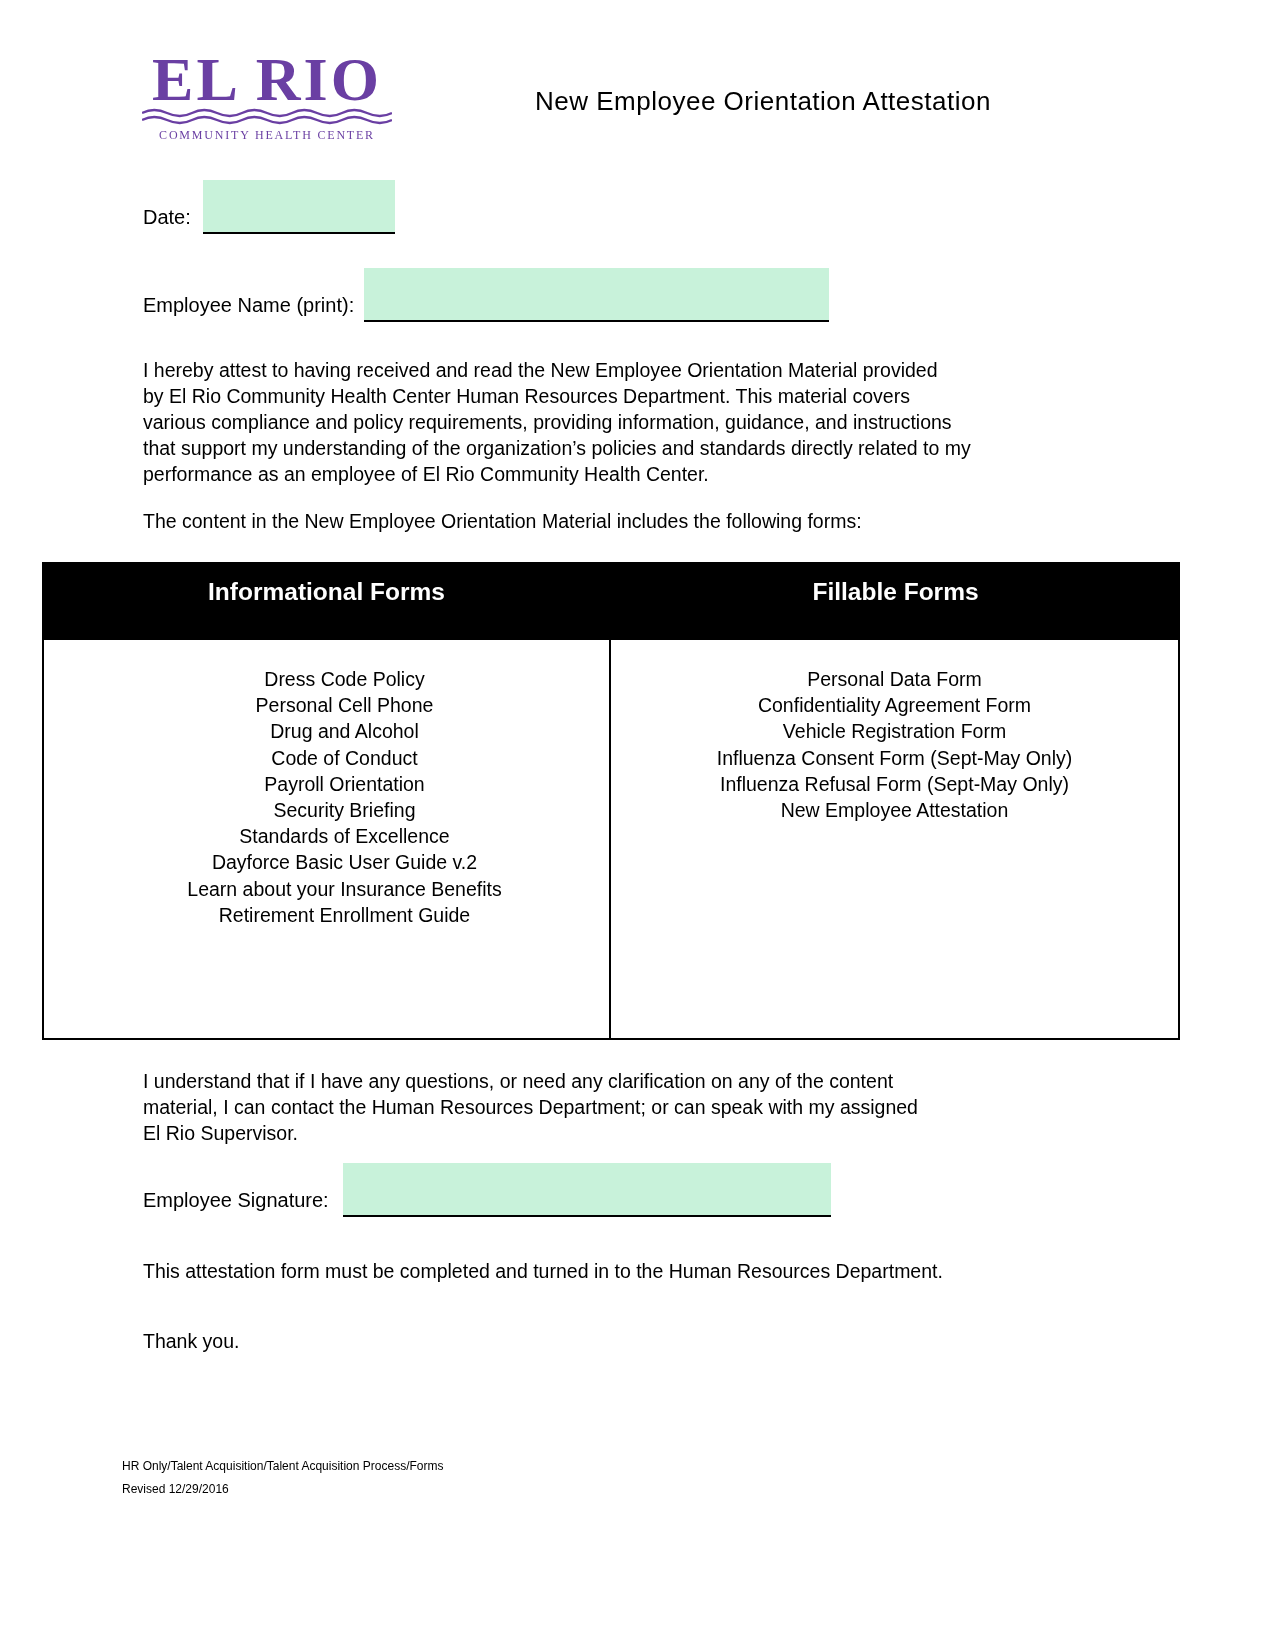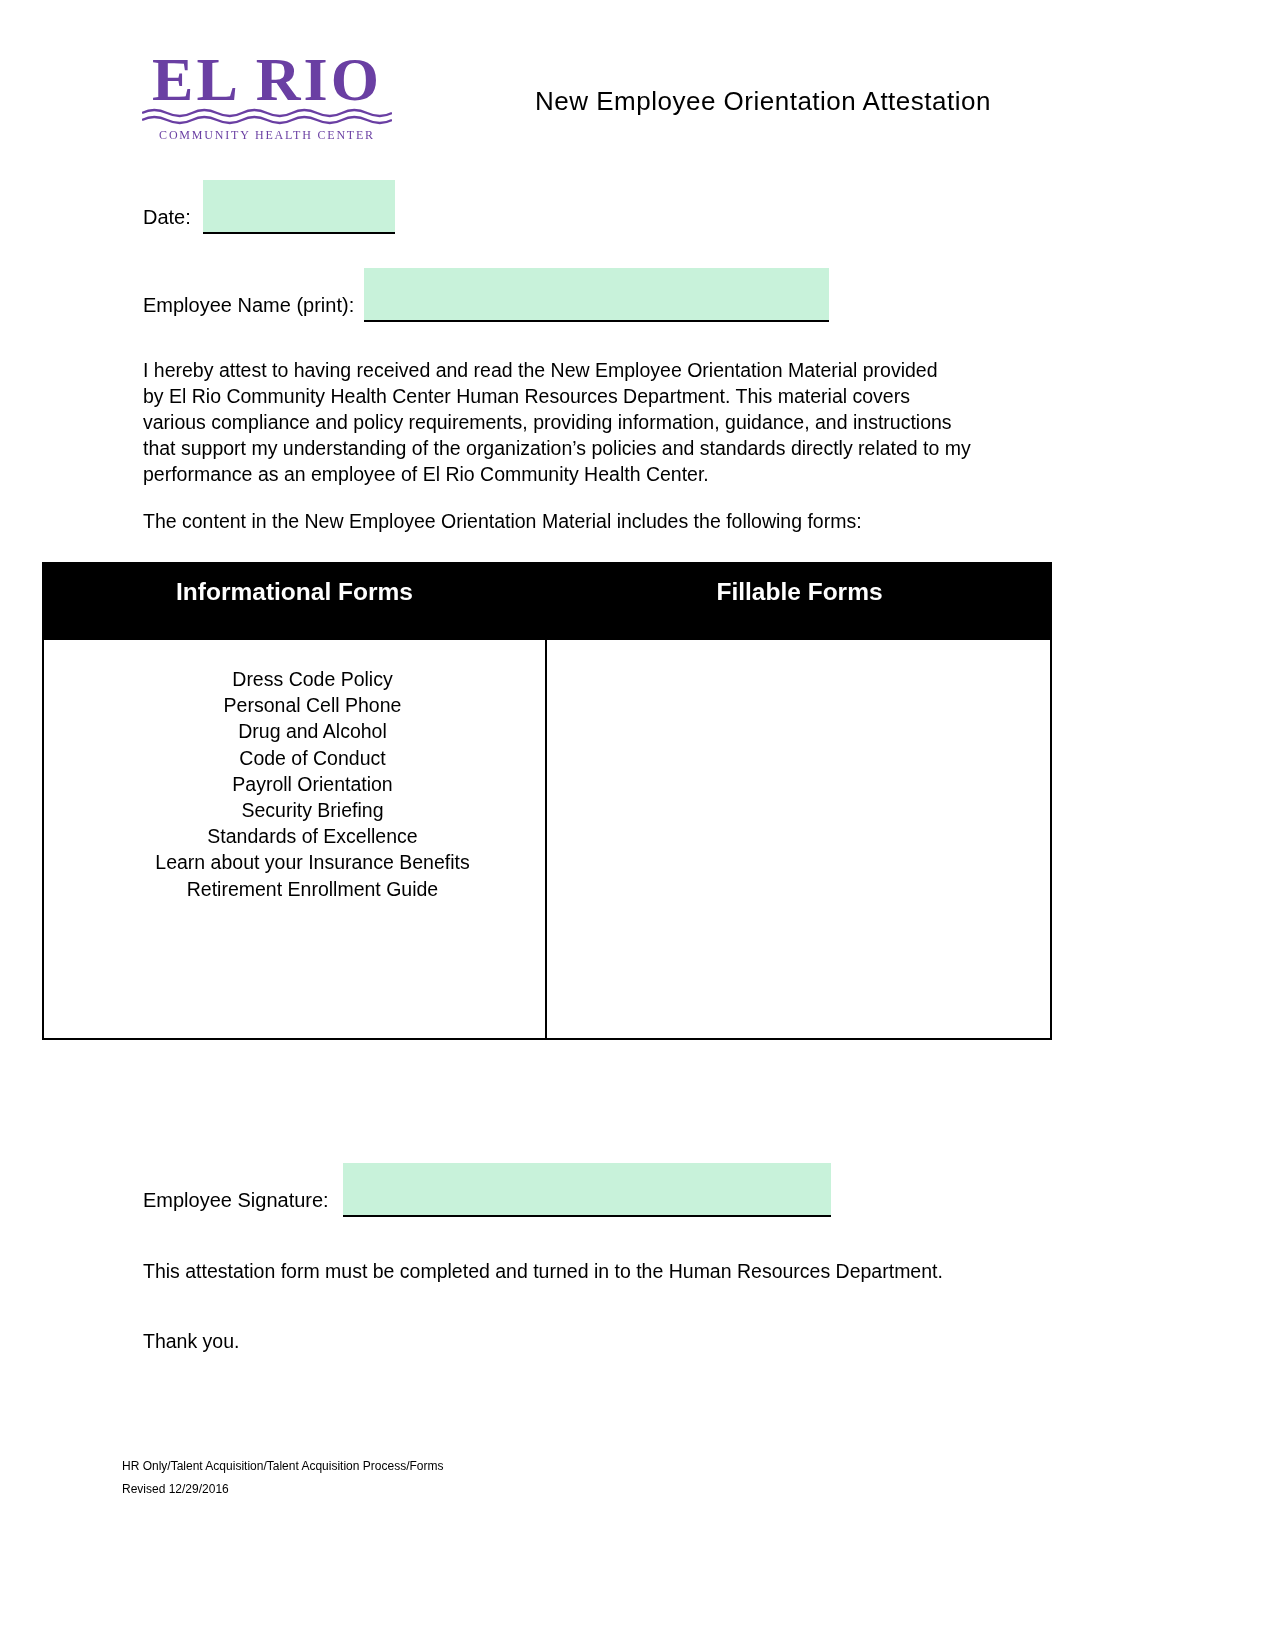--- a/index.html
+++ b/index.html
@@ -74,21 +74,21 @@
     line-height: 26px;
     white-space: pre-line;
   }
   .p-attest     { left: 143px; top: 357px;  width: 960px; }
   .p-intro      { left: 143px; top: 508px;  width: 960px; }
   .p-understand { left: 143px; top: 1068px; width: 960px; }
   .p-must       { left: 143px; top: 1258px; width: 1020px; }
   .p-thanks     { left: 143px; top: 1328px; }
 
   
-  .forms-table { left: 42px; top: 562px; width: 1010px; }
+  .forms-table { left: 42px; top: 562px; width: 1138px; }
   .t-head { display: flex; background: var(--header-bg); color: #fff; height: 78px; }
   .t-head-cell {
     width: 50%;
     text-align: center;
     font-weight: bold;
     font-size: 24.5px;
     padding-top: 16px;
   }
   .t-body {
     display: flex;
@@ -154,26 +154,38 @@
     </div>
     <div class="t-body">
       <div class="t-cell left">
           <div>Dress Code Policy</div>
           <div>Personal Cell Phone</div>
           <div>Drug and Alcohol</div>
           <div>Code of Conduct</div>
           <div>Payroll Orientation</div>
           <div>Security Briefing</div>
           <div>Standards of Excellence</div>
+          <div>Dayforce Basic User Guide v.2</div>
           <div>Learn about your Insurance Benefits</div>
           <div>Retirement Enrollment Guide</div>
+        </div>
+      <div class="t-cell">
+          <div>Personal Data Form</div>
+          <div>Confidentiality Agreement Form</div>
+          <div>Vehicle Registration Form</div>
+          <div>Influenza Consent Form (Sept-May Only)</div>
+          <div>Influenza Refusal Form (Sept-May Only)</div>
+          <div>New Employee Attestation</div>
         </div>
     </div>
   </div>
 
+  <p class="abs para p-understand">I understand that if I have any questions, or need any clarification on any of the content
+material, I can contact the Human Resources Department; or can speak with my assigned
+El Rio Supervisor.</p>
 
   <div class="abs field-row sig-row">
     <span class="field-label">Employee Signature:</span>
     <input type="text" class="form-field" value="" style="">
   </div>
 
   <p class="abs para p-must">This attestation form must be completed and turned in to the Human Resources Department.</p>
 
   <p class="abs para p-thanks">Thank you.</p>
 

